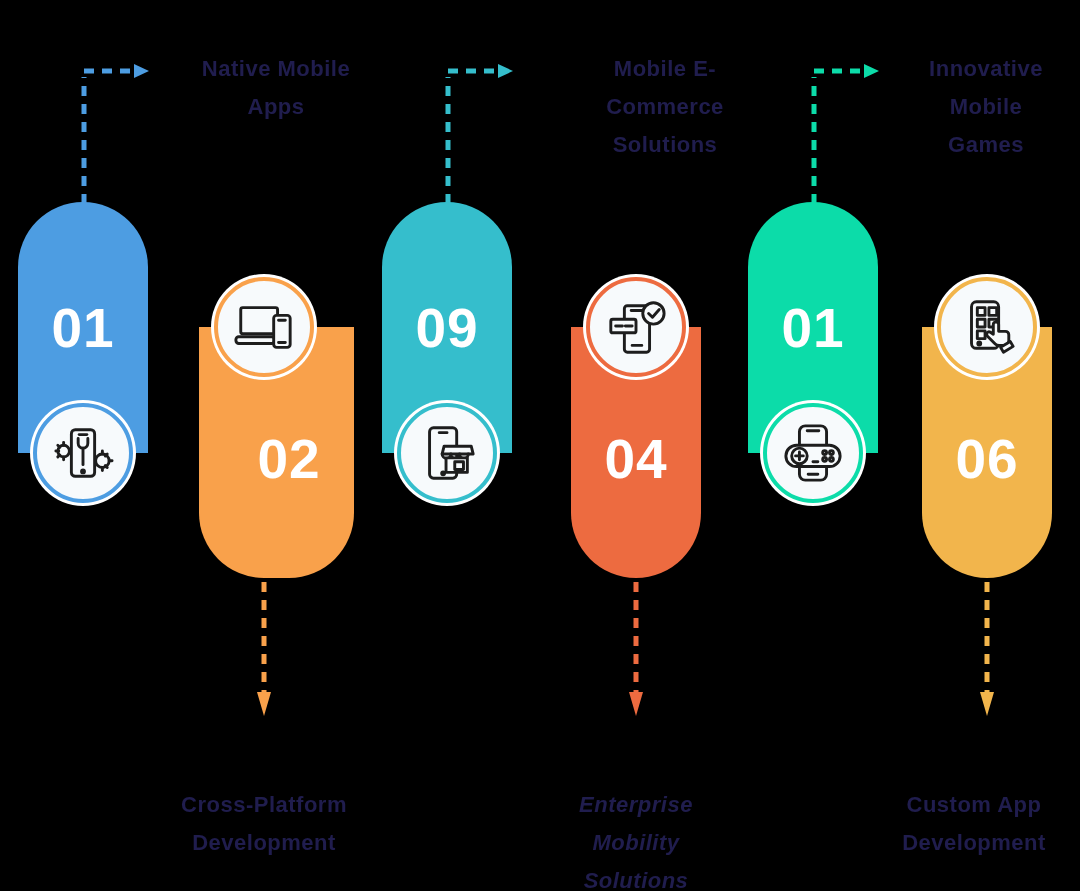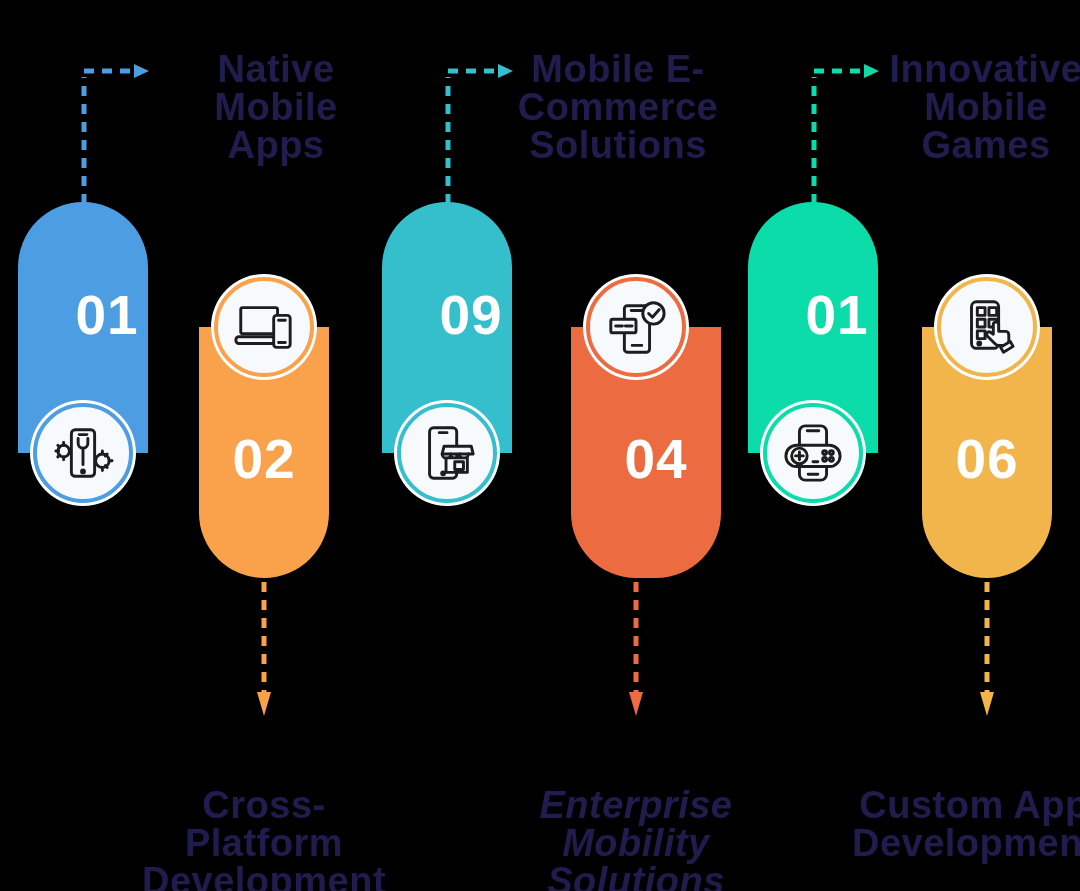--- a/index.html
+++ b/index.html
@@ -7,47 +7,47 @@
     position:relative;width:1080px;height:891px;background:#000;
     font-family:"Liberation Sans", sans-serif;overflow:hidden;
   }
   .pill{position:absolute;width:130px;height:251px;background:var(--c);}
   .pill.top{top:202px;border-radius:65px 65px 0 0;}
   .pill.bottom{top:327px;border-radius:0 0 65px 65px;}
   .num{
     position:absolute;width:130px;text-align:center;color:#fff;
     font-size:55px;font-weight:bold;letter-spacing:1px;line-height:1;
   }
-  .num.top{top:288px;margin-left:24px;}
+  .num.top{top:301px;}
   .num.bottom{top:432px;}
   .icon-circle{
     position:absolute;width:92px;height:92px;border-radius:50%;
     background:#F7FAFC;border:4px solid var(--c);box-shadow:0 0 0 3px #fff;
     display:flex;align-items:center;justify-content:center;
   }
   .icon-circle.top{top:403px;}
   .icon-circle.bottom{top:277px;}
   .label{
-    position:absolute;color:#201D4E;font-weight:bold;font-size:38px;
+    position:absolute;color:#201D4E;font-weight:bold;font-size:22px;
     line-height:38px;text-align:center;white-space:pre-line;letter-spacing:.5px;
   }
   .label.top{top:50px;width:210px;}
   .label.bottom{top:742px;width:270px;margin-top:44px;}
   .arrow{position:absolute;}
   .arrow.top{top:64px;}
   .arrow.bottom{top:580px;}
   .arrow line{stroke:var(--c);stroke-width:5;stroke-dasharray:10 8;}
   .arrow polygon{fill:var(--c);}
   .ic{stroke:#1d1d1d;stroke-width:3;fill:none;stroke-linecap:round;stroke-linejoin:round;}
   .ic .fill{fill:#F7FAFC;}
   
   .i1 .pill,.i1 .num{left:18px;} .i1 .icon-circle{left:33px;} .i1 .arrow{left:80px;} .i1 .label{left:171px;}
-  .i2 .pill,.i2 .num{left:199px;} .i2 .icon-circle{left:214px;} .i2 .arrow{left:253px;} .i2 .label{left:129px;}
-  .i3 .pill,.i3 .num{left:382px;} .i3 .icon-circle{left:397px;} .i3 .arrow{left:444px;} .i3 .label{left:513px;}
-  .i4 .pill,.i4 .num{left:571px;padding-left:20px;} .i4 .icon-circle{left:586px;} .i4 .arrow{left:625px;} .i4 .label{left:501px;font-style:italic;}
+  .i2 .pill,.i2 .num{left:199px;padding-left:25px;} .i2 .icon-circle{left:214px;} .i2 .arrow{left:253px;} .i2 .label{left:129px;}
+  .i3 .pill,.i3 .num{left:382px;} .i3 .icon-circle{left:397px;} .i3 .arrow{left:444px;} .i3 .label{left:560px;}
+  .i4 .pill,.i4 .num{left:571px;} .i4 .icon-circle{left:586px;} .i4 .arrow{left:625px;} .i4 .label{left:501px;font-style:italic;}
   .i5 .pill,.i5 .num{left:748px;} .i5 .icon-circle{left:763px;} .i5 .arrow{left:810px;} .i5 .label{left:881px;}
   .i6 .pill,.i6 .num{left:922px;} .i6 .icon-circle{left:937px;} .i6 .arrow{left:976px;} .i6 .label{left:839px;}
 </style>
 </head>
 <body>
 
 <div id="stage">
 
   <div class="item i1" style="--c: #4D9DE2;">
     <svg class="arrow top" width="76" height="142">

